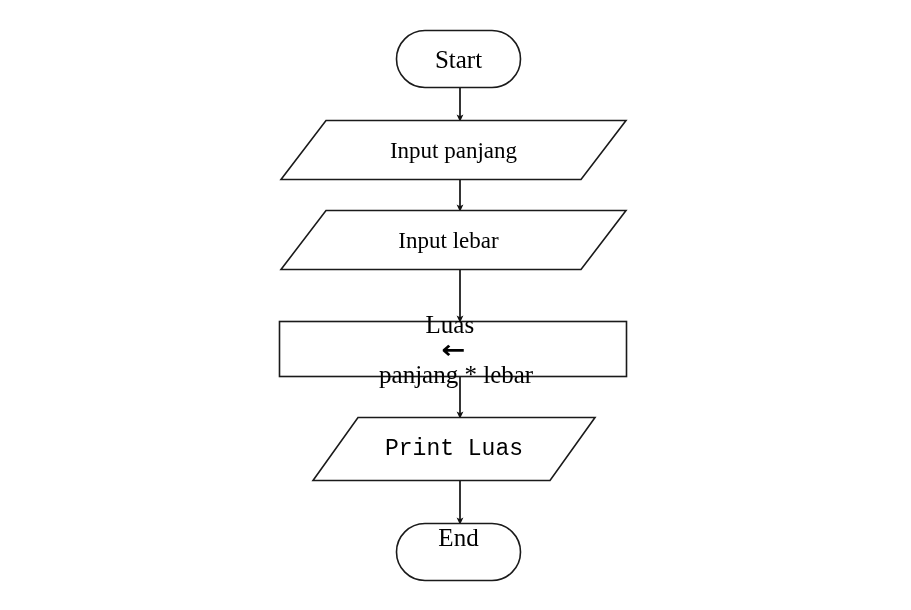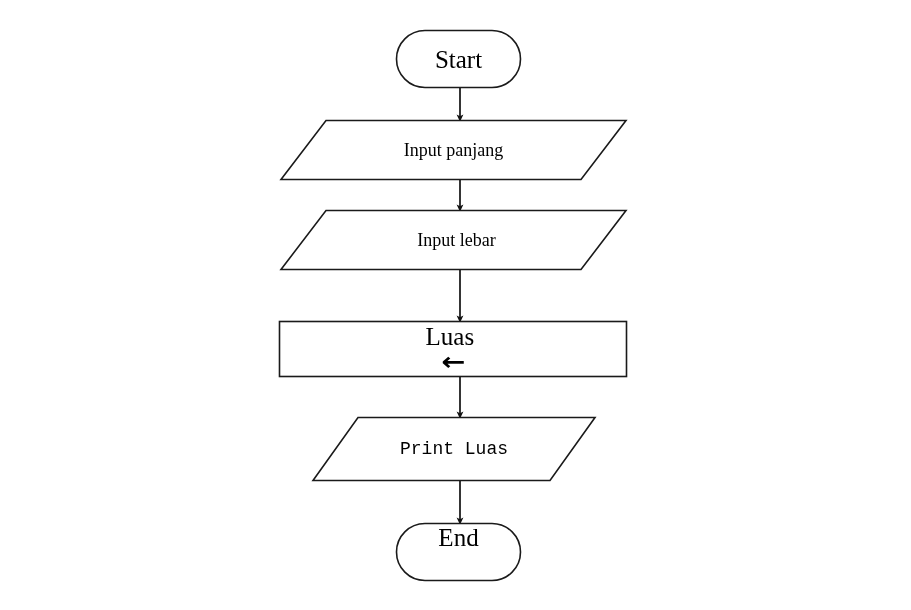--- a/index.html
+++ b/index.html
@@ -32,21 +32,21 @@
     display: flex;
     align-items: center;
     justify-content: center;
     color: #000000;
     font-family: "Liberation Serif", "DejaVu Serif", serif;
     white-space: pre;
     line-height: 1;
     pointer-events: none;
   }
   .label-terminal { font-size: 25px; }
-  .label-io { font-size: 18px; }
+  .label-io { font-size: 23px; }
   .label-process { font-size: 25px; }
   .arrow-glyph {
     font-family: "DejaVu Sans", sans-serif;
     font-weight: bold;
     font-size: 25px;
     display: inline-block;
     transform: scaleX(1.15);
     padding: 0 2px;
   }
 </style>
@@ -82,23 +82,23 @@
 
     <line x1="460" y1="481" x2="460" y2="521" stroke="#111111" stroke-width="1.7" marker-end="url(#arrowhead)"></line>
 
     <rect x="396.5" y="523.5" width="124" height="57" rx="28.5" ry="28.5" fill="#ffffff" stroke="#1a1a1a" stroke-width="1.6"></rect>
   </svg>
 
   <div class="node-label label-terminal" style="left:396px; top:30px; width:125px; height:58px;">Start</div>
 
   <div class="node-label label-io" style="left:281px; top:120px; width:345px; height:60px;">Input panjang</div>
 
-  <div class="node-label label-io" style="left:284px; top:210px; width:345px; height:60px;">Input lebar</div>
+  <div class="node-label label-io" style="left:276px; top:210px; width:345px; height:60px;">Input lebar</div>
 
   <div class="node-label label-process" style="left:279px; top:321px; width:348px; height:56px;flex-direction:column;">
-    <span>Luas </span><span class="arrow-glyph">←</span>
+    <span>Luas </span><span class="arrow-glyph">←</span><span> panjang * lebar</span>
   </div>
 
   <div class="node-label label-io" style="left:313px; top:417px; width:282px; height:64px;font-family:Liberation Mono, monospace;">Print Luas</div>
 
   <div class="node-label label-terminal" style="left:396px; top:508px; width:125px; height:58px;">End</div>
 
 </div>
 
 </body></html>

